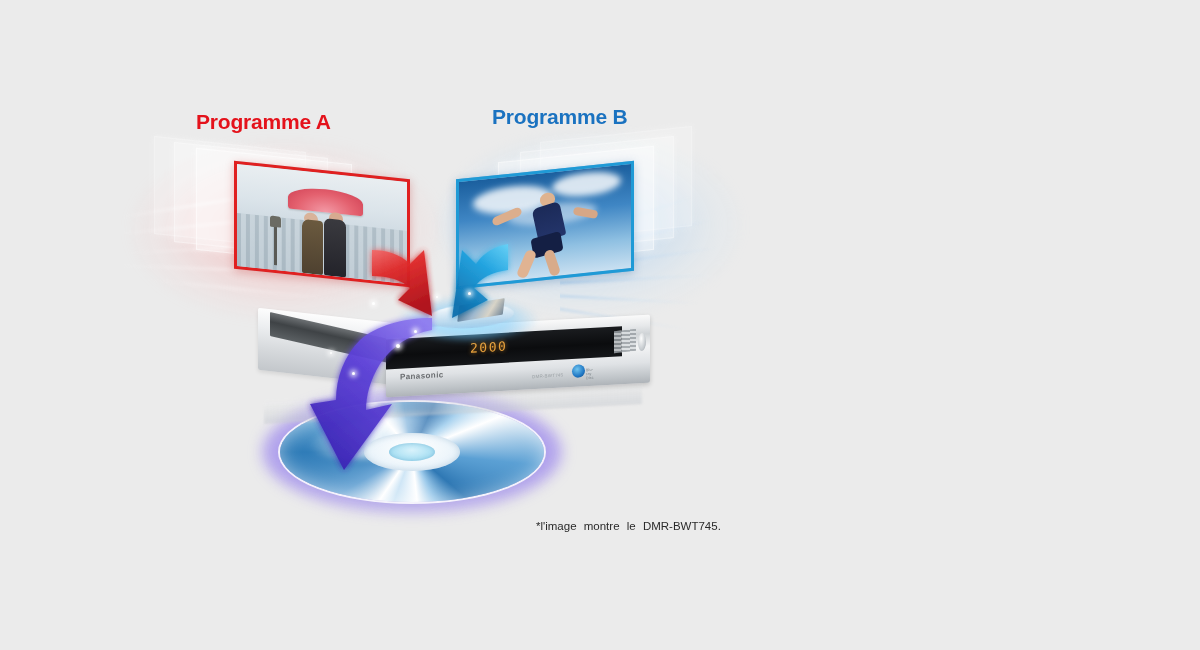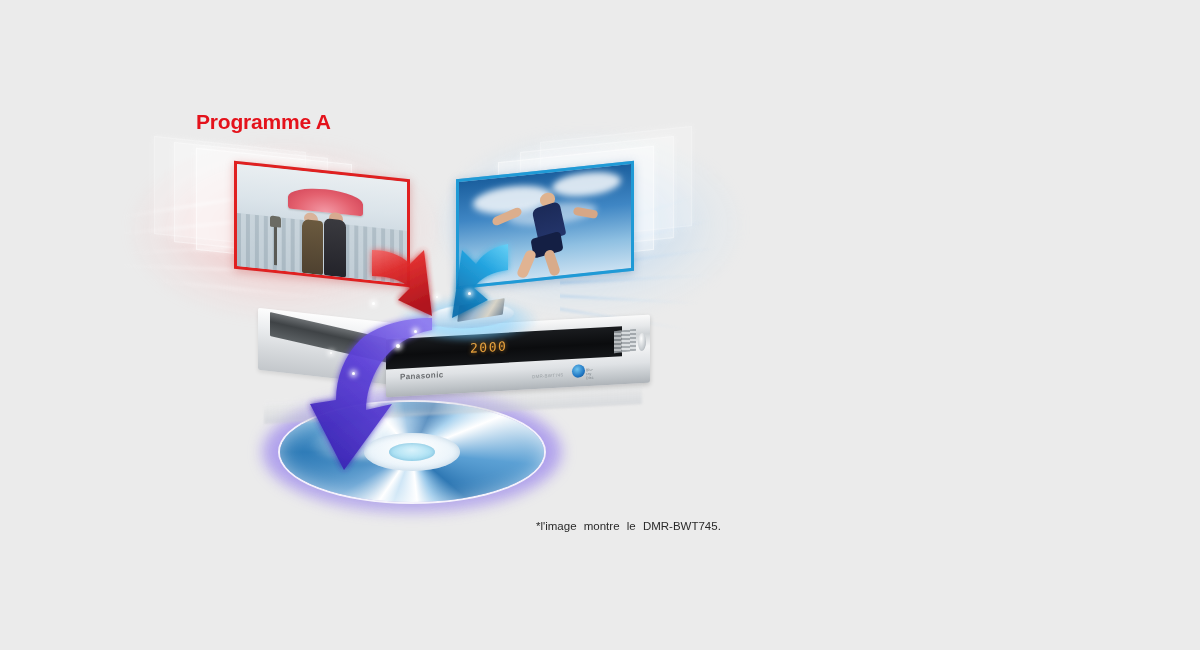--- a/index.html
+++ b/index.html
@@ -551,20 +551,21 @@
         <div class="torso"></div>
         <div class="arm1"></div>
         <div class="arm2"></div>
         <div class="shorts"></div>
         <div class="leg1"></div>
         <div class="leg2"></div>
       </div>
     </div>
   </div>
 
+  <div class="prog-label" id="label-b">Programme B</div>
 
   <div id="disc-wrap">
     <div id="disc-halo"></div>
     <div id="disc">
       <div id="disc-sheen"></div>
       <div id="disc-inner-ring"></div>
       <div id="disc-hub"></div>
     </div>
   </div>
 

